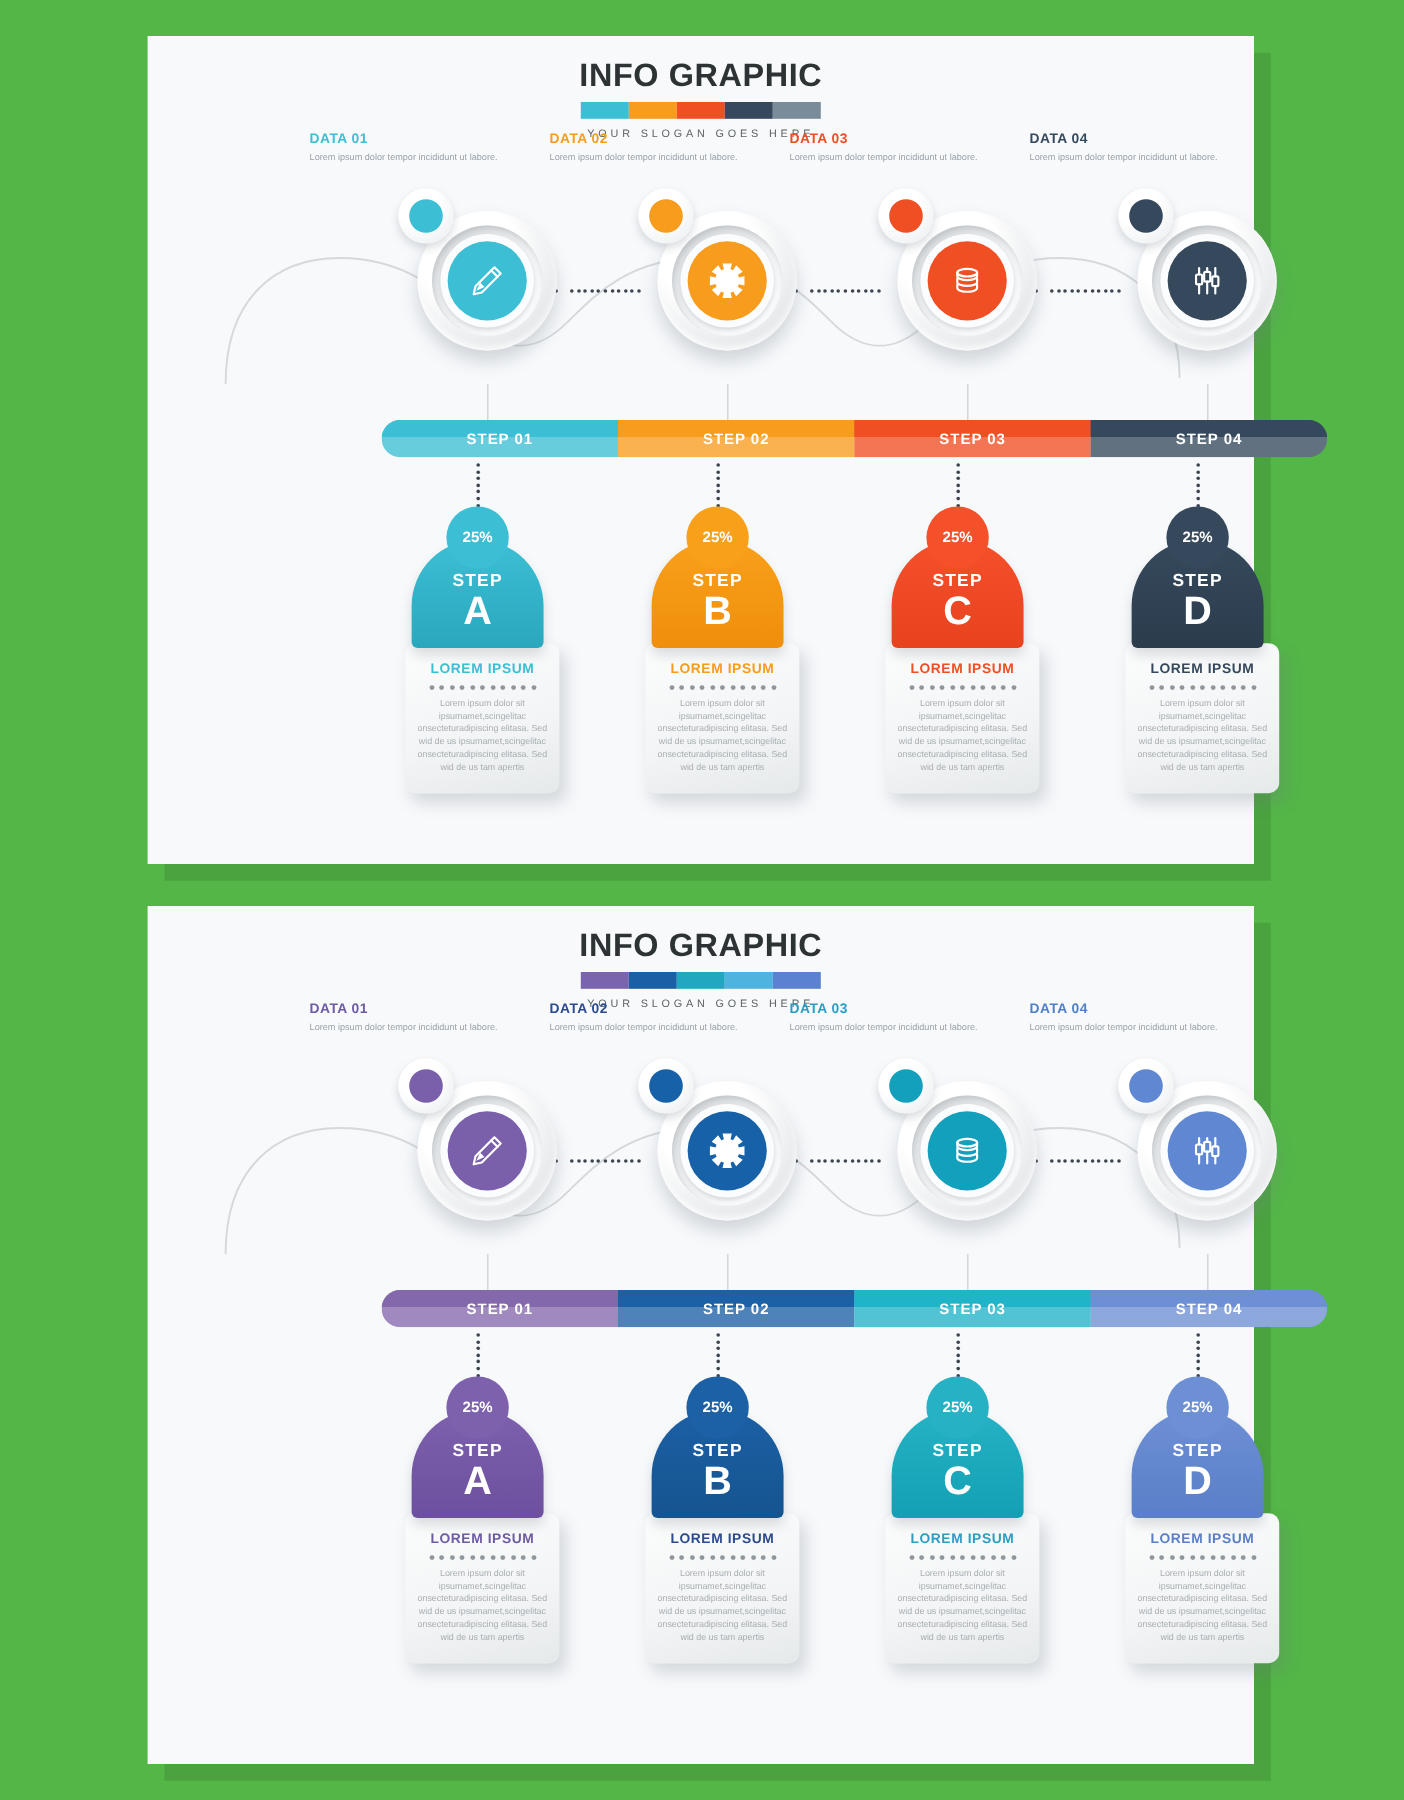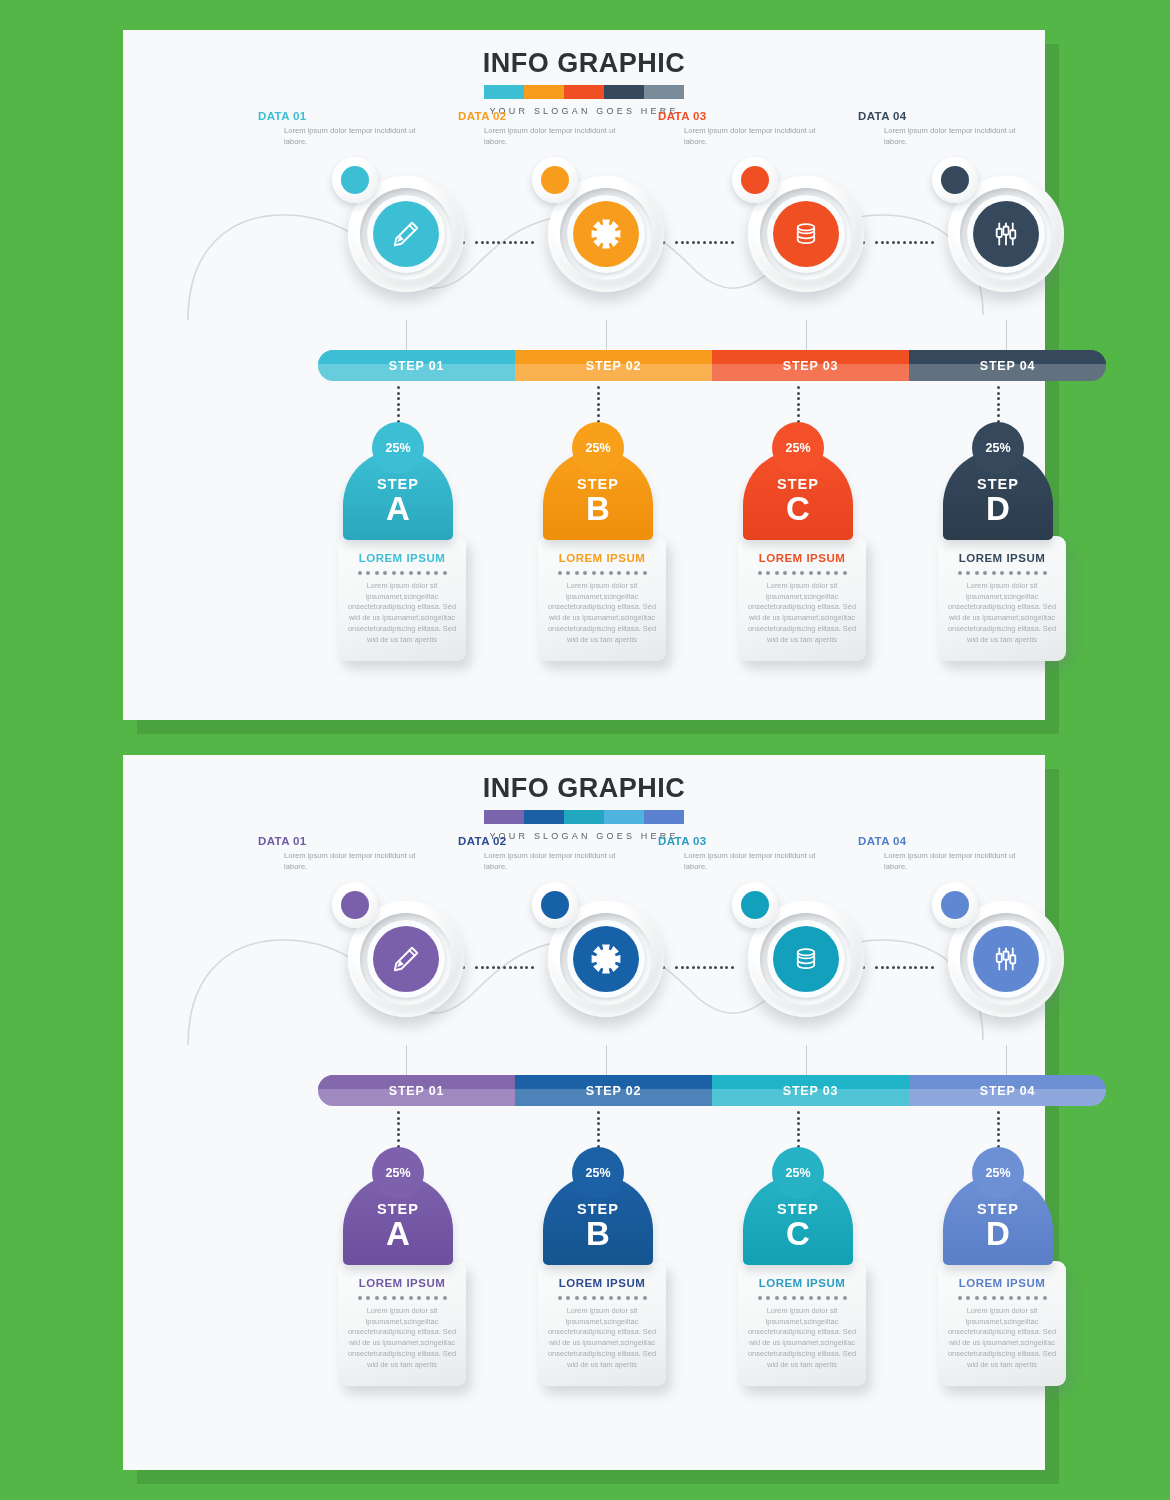--- a/index.html
+++ b/index.html
@@ -30,21 +30,21 @@
   .hdr-bars { display: flex; width: 200px; height: 14px; margin: 6px auto 0; }
   .hdr-bars i { flex: 1; display: block; }
   .hdr-slogan {
     margin-top: 7px; font-size: 9px; letter-spacing: 3.2px;
     color: #5b6164; font-weight: normal;
   }
 
   
   .data-cap { position: absolute; width: 160px; }
   .data-cap .dc-title { font-size: 11.5px; font-weight: bold; letter-spacing: 0.4px; }
-  .data-cap .dc-body { font-size: 7.6px; color: #9aa2a8; line-height: 1.45; margin-top: 3px; margin-left: 26px; }
+  .data-cap .dc-body { font-size: 7.6px; color: #9aa2a8; line-height: 1.45; margin-top: 3px; }
 
   
   .nodes { position: absolute; left: 0; right: 0; height: 165px; }
   .wave { position: absolute; left: 60px; top: 0; }
   .dotline { position: absolute; top: 86px; height: 3px; }
   .dotline i {
     position: absolute; top: 0; width: 3px; height: 3px;
     border-radius: 50%; background: #3d4650;
   }
   .node { position: absolute; top: 14px; width: 130px; height: 130px; }

